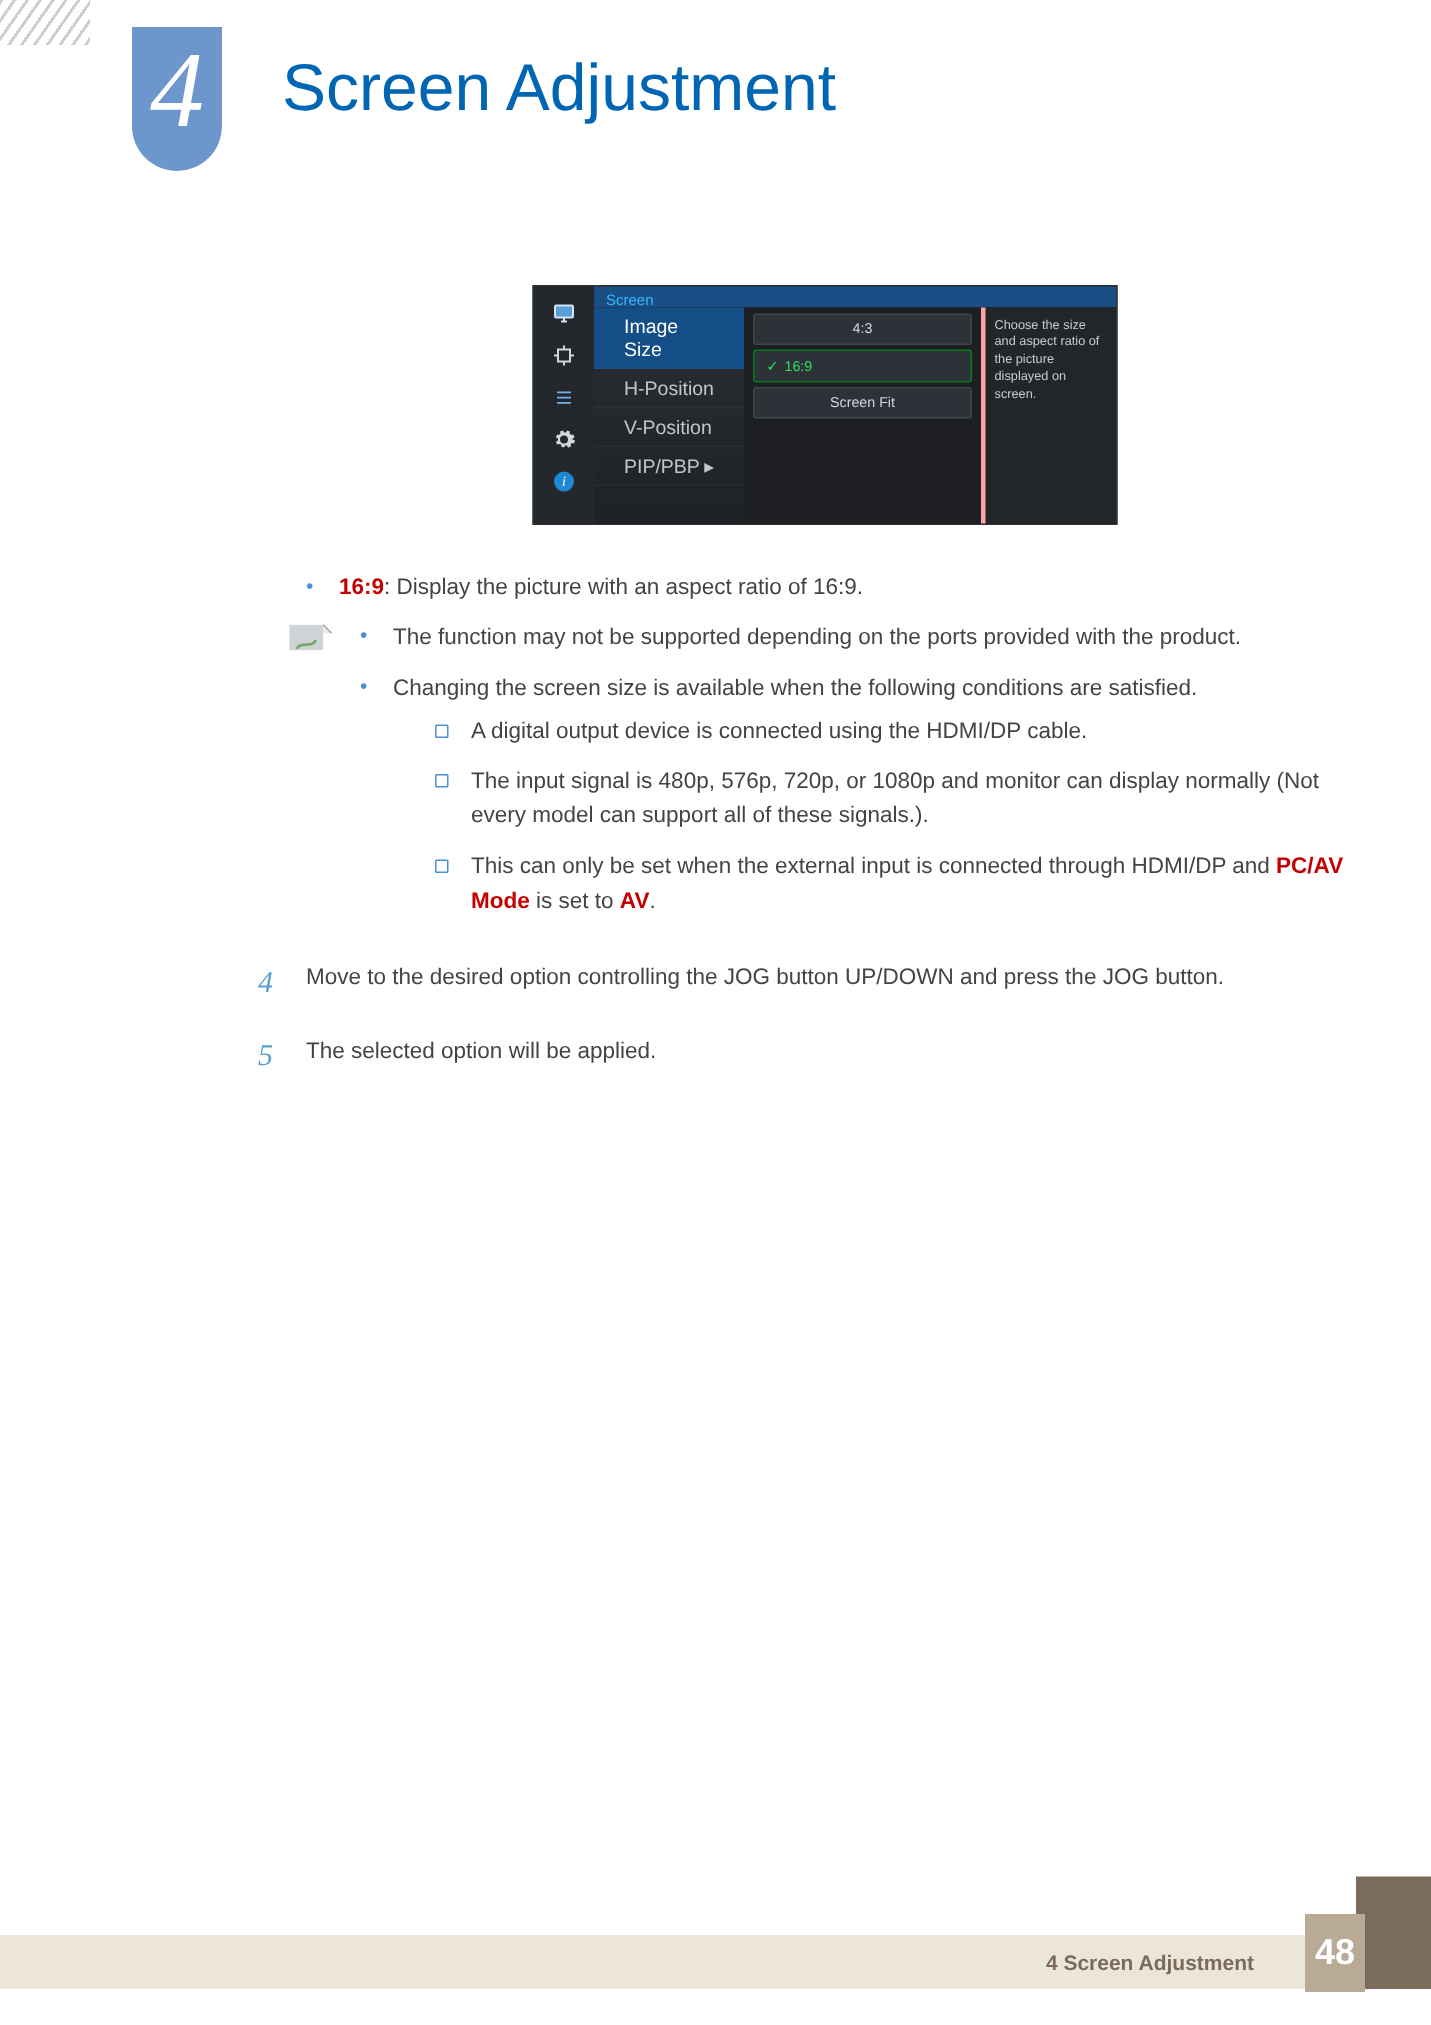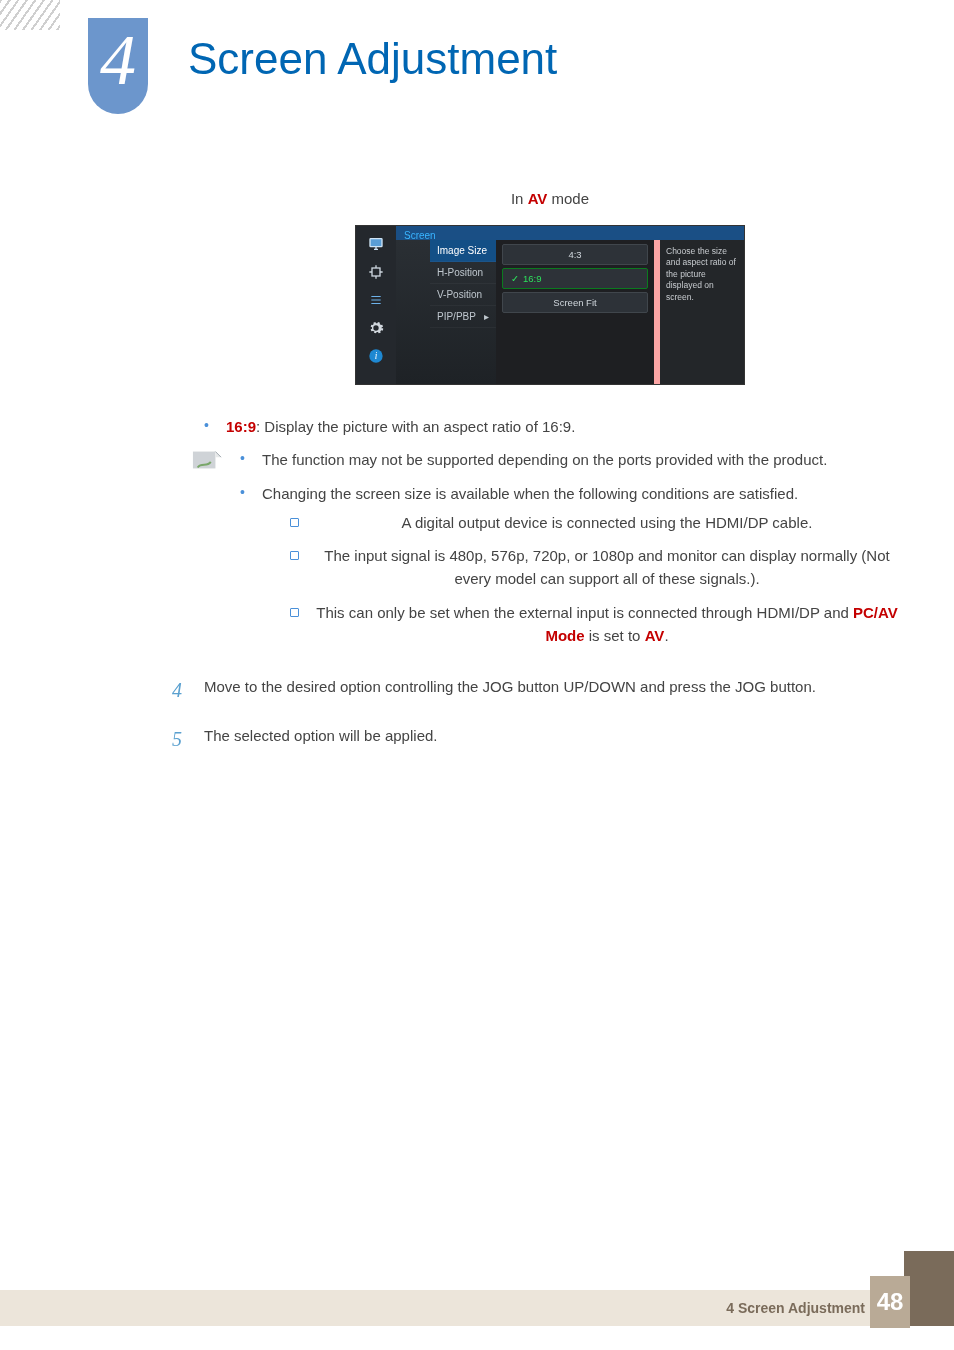--- a/index.html
+++ b/index.html
@@ -118,25 +118,24 @@
     flex: 1;
     background: #1e1f22;
   }
   .osd-menu {
     width: 100px;
     background: linear-gradient(#2a2f34,#1e2226);
     display: flex;
     flex-direction: column;
   }
   .osd-menu .mi {
-    padding: 5px 7px;
-    font-size: 10px;
+    padding: 5px 20px;
+    font-size: 13px;
     color: #bfc7ce;
     border-bottom: 1px solid rgba(255,255,255,0.04);
-    margin-left: 34px;
   }
   .osd-menu .mi.sel {
     background: #134f86;
     color: #fff;
   }
   .osd-menu .mi.arrow { display:flex; justify-content:space-between; }
   .osd-options {
     flex: 1;
     padding: 4px 6px;
     display: flex;
@@ -158,21 +157,21 @@
     text-align: left;
   }
   .opt.sel::before {
     content: "✓";
     color: #2de05c;
     margin-right: 4px;
   }
   .osd-help {
     width: 90px;
     background: #232629;
-    border-left: 6px solid #fca5a5;
+    border-left: 3px solid #fca5a5;
     padding: 6px 6px;
     font-size: 8.5px;
     line-height: 1.35;
     color: #c8ccd0;
   }
 
   
   ul.dots { list-style: none; padding: 0; margin: 0; }
   ul.dots > li {
     position: relative;
@@ -202,21 +201,20 @@
   .note-icon {
     flex: 0 0 30px;
     height: 24px;
     color: #9aa4ad;
   }
   .note-body { flex: 1; }
   .note-body ul.subsq {
     list-style: none;
     padding-left: 26px;
     margin: 6px 0 0 0;
-    text-align: center;
   }
   .note-body ul.subsq > li {
     position: relative;
     padding-left: 26px;
     font-size: 15px;
     line-height: 1.55;
     margin-bottom: 10px;
   }
   .note-body ul.subsq > li::before {
     content: "";
@@ -247,21 +245,21 @@
 
   
   .footer {
     position: absolute;
     left: 0; right: 0; bottom: 24px;
     height: 36px;
     background: #ece5da;
     display: flex;
     align-items: center;
     justify-content: flex-end;
-    padding-right: 89px;
+    padding-right: 118px;
     color: #7a6b5a;
     font-size: 14px;
     font-weight: bold;
   }
   .sidebar-tab {
     position: absolute;
     right: 0; bottom: 24px;
     width: 50px; height: 75px;
     background: var(--tab-brown);
   }
@@ -284,23 +282,20 @@
 <div class="hatch"></div>
 
 <div class="chapter-badge">
   <span>4</span>
 </div>
 
 <div class="chapter-title">Screen Adjustment</div>
 
 <div class="content">
 
-  <div class="mode-line">
-    <span>In </span><span class="kw">AV</span><span> mode</span>
-  </div>
 
   <div class="osd">
     <div class="osd-icons">
       <span class="ico">
         <svg viewBox="0 0 24 24" width="18" height="16" fill="none" stroke="#8fbde8" stroke-width="2">
             <rect x="3" y="4" width="18" height="12" rx="1" fill="#5a9ed6" stroke="#cfe4f5"></rect>
             <path d="M9 20h6M12 16v4" stroke="#cfe4f5"></path>
           </svg>
       </span>
       <span class="ico">

